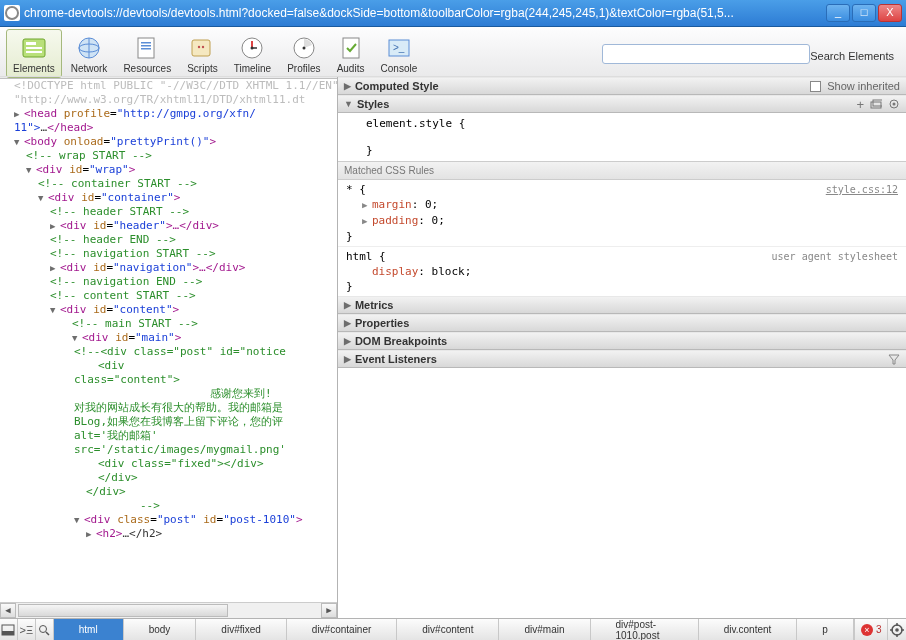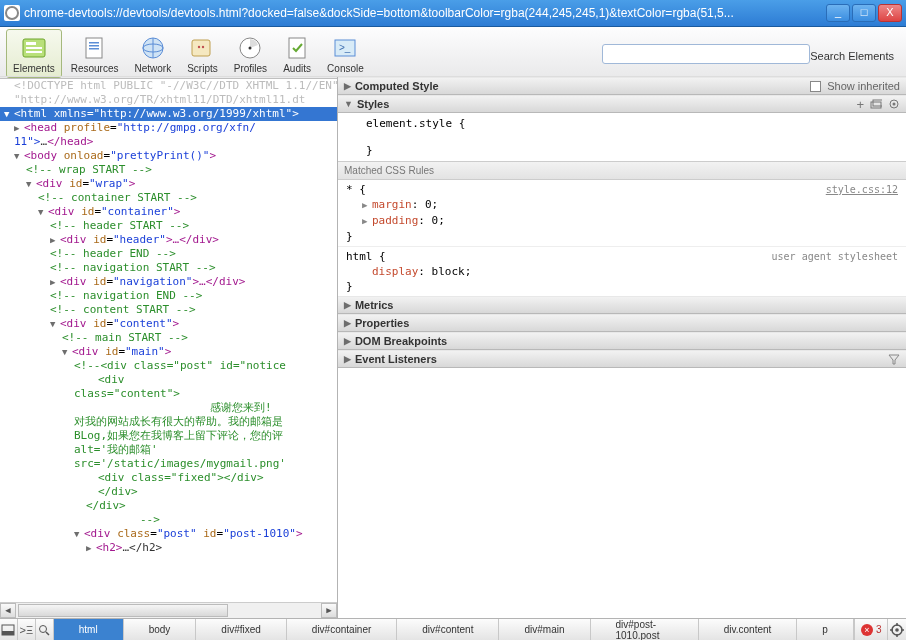--- a/index.html
+++ b/index.html
@@ -42,21 +42,21 @@
   .txt { color: #333; }
   .arrow { color: #6e6e6e; display: inline-block; width: 10px; }
   .arrowr::before { content: "▶"; font-size: 9px; }
   .arrowd::before { content: "▼"; font-size: 9px; }
   .sel { background: #3476d2; color: #fff !important; }
   .sel .tag, .sel .attr, .sel .val, .sel .arrow { color: #fff !important; }
   .i1 { padding-left: 14px !important; }
   .i2 { padding-left: 26px !important; }
   .i3 { padding-left: 38px !important; }
   .i4 { padding-left: 50px !important; }
-  .i5 { padding-left: 62px !important; }
+  .i5 { padding-left: 62px !important; margin-left: 10px; }
   .i6 { padding-left: 74px !important; }
   .i7 { padding-left: 86px !important; }
   .i8 { padding-left: 98px !important; }
   
   
   .hscroll { height: 16px; background: #f0f0f0; border-top: 1px solid #ccc; position: relative; }
   .hscroll .btn { width: 16px; height: 15px; background: linear-gradient(#fafafa,#ddd); border: 1px solid #bbb; position: absolute; top: 0; text-align: center; font-size: 9px; line-height: 12px; color: #555; }
   .hscroll .btn.l { left: 0; }
   .hscroll .btn.r { right: 0; }
   .hscroll .thumb { position: absolute; left: 18px; width: 210px; top: 1px; height: 13px; background: linear-gradient(#f5f5f5,#d9d9d9); border: 1px solid #bbb; }
@@ -106,47 +106,58 @@
           <rect x="6" y="8" width="10" height="3" fill="#fff"></rect>
           <rect x="6" y="13" width="16" height="2" fill="#fff"></rect>
           <rect x="6" y="17" width="16" height="2" fill="#fff"></rect>
         </svg>
     </div>
     <div class="lbl">Elements</div>
   </div>
   <div class="tbtn">
     <div class="ico">
       <svg width="28" height="28">
+          <circle cx="14" cy="14" r="10" fill="#cfe3f5" stroke="#5b8dd6"></circle>
+          <ellipse cx="14" cy="14" rx="10" ry="4" fill="none" stroke="#5b8dd6"></ellipse>
+          <line x1="14" y1="4" x2="14" y2="24" stroke="#5b8dd6"></line>
+        </svg>
+    </div>
+    <div class="lbl">Network</div>
+  </div>
+  <div class="tbtn">
+    <div class="ico">
+      <svg width="28" height="28">
           <rect x="5" y="4" width="16" height="20" fill="#fff" stroke="#888"></rect>
           <rect x="8" y="8" width="10" height="1.5" fill="#5b8dd6"></rect>
           <rect x="8" y="11" width="10" height="1.5" fill="#5b8dd6"></rect>
           <rect x="8" y="14" width="10" height="1.5" fill="#5b8dd6"></rect>
         </svg>
     </div>
     <div class="lbl">Resources</div>
   </div>
   <div class="tbtn">
     <div class="ico">
       <svg width="28" height="28">
-          <circle cx="14" cy="14" r="10" fill="#cfe3f5" stroke="#5b8dd6"></circle>
-          <ellipse cx="14" cy="14" rx="10" ry="4" fill="none" stroke="#5b8dd6"></ellipse>
-          <line x1="14" y1="4" x2="14" y2="24" stroke="#5b8dd6"></line>
-        </svg>
-    </div>
-    <div class="lbl">Network</div>
-  </div>
-  <div class="tbtn">
-    <div class="ico">
-      <svg width="28" height="28">
           <path d="M6 6 Q4 6 4 8 L4 20 Q4 22 6 22 L20 22 Q22 22 22 20 L22 8 Q22 6 20 6 Z" fill="#f5e8c0" stroke="#c0a050"></path>
           <circle cx="11" cy="13" r="1.2" fill="#c05050"></circle>
           <circle cx="15" cy="13" r="1.2" fill="#c05050"></circle>
         </svg>
     </div>
     <div class="lbl">Scripts</div>
+  </div>
+  <div class="tbtn">
+    <div class="ico">
+      <svg width="28" height="28">
+          <circle cx="14" cy="14" r="10" fill="#fff" stroke="#888"></circle>
+          <line x1="14" y1="14" x2="14" y2="7" stroke="#d44" stroke-width="2"></line>
+          <line x1="14" y1="14" x2="19" y2="14" stroke="#333" stroke-width="1.5"></line>
+          <circle cx="14" cy="14" r="1.5" fill="#333"></circle>
+        </svg>
+    </div>
+    <div class="lbl">Timeline</div>
   </div>
   <div class="tbtn">
     <div class="ico">
       <svg width="28" height="28">
           <circle cx="14" cy="14" r="10" fill="#fff" stroke="#888"></circle>
           <path d="M14 14 L14 5 A9 9 0 0 1 22 11 Z" fill="#ddd"></path>
           <circle cx="14" cy="14" r="1.5" fill="#333"></circle>
         </svg>
     </div>
     <div class="lbl">Profiles</div>
@@ -181,21 +192,20 @@
     <div class="slabel">Search Elements</div>
   </div>
 </div>
 
 <div class="main">
 
   <div class="left">
     <div class="dom">
       <div class="line gray i1">&lt;!DOCTYPE html PUBLIC "-//W3C//DTD XHTML 1.1//EN"</div>
       <div class="line gray i1">"http://www.w3.org/TR/xhtml11/DTD/xhtml11.dt</div>
-      <div class="line sel"><span class="arrow arrowd"></span><span class="tag">&lt;html </span><span class="attr">xmlns</span>=<span class="val">"http://www.w3.org/1999/xhtml"</span><span class="tag">&gt;</span></div>
       <div class="line i1"><span class="arrow arrowr"></span><span class="tag">&lt;head </span><span class="attr">profile</span>=<span class="val">"http://gmpg.org/xfn/</span></div>
       <div class="line i1"><span class="val">11"&gt;</span><span class="txt">…</span><span class="tag">&lt;/head&gt;</span></div>
       <div class="line i1"><span class="arrow arrowd"></span><span class="tag">&lt;body </span><span class="attr">onload</span>=<span class="val">"prettyPrint()"</span><span class="tag">&gt;</span></div>
       <div class="line i2 cmt">&lt;!-- wrap START --&gt;</div>
       <div class="line i2"><span class="arrow arrowd"></span><span class="tag">&lt;div </span><span class="attr">id</span>=<span class="val">"wrap"</span><span class="tag">&gt;</span></div>
       <div class="line i3 cmt">&lt;!-- container START --&gt;</div>
       <div class="line i3"><span class="arrow arrowd"></span><span class="tag">&lt;div </span><span class="attr">id</span>=<span class="val">"container"</span><span class="tag">&gt;</span></div>
       <div class="line i4 cmt">&lt;!-- header START --&gt;</div>
       <div class="line i4"><span class="arrow arrowr"></span><span class="tag">&lt;div </span><span class="attr">id</span>=<span class="val">"header"</span><span class="tag">&gt;…&lt;/div&gt;</span></div>
       <div class="line i4 cmt">&lt;!-- header END --&gt;</div>

